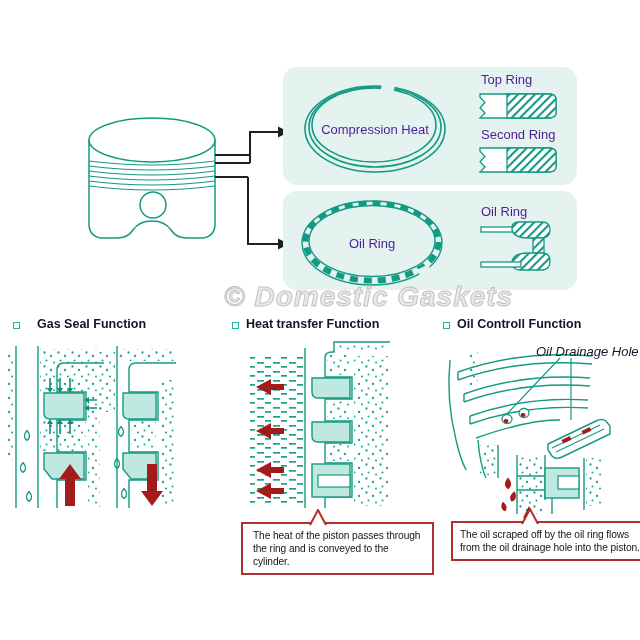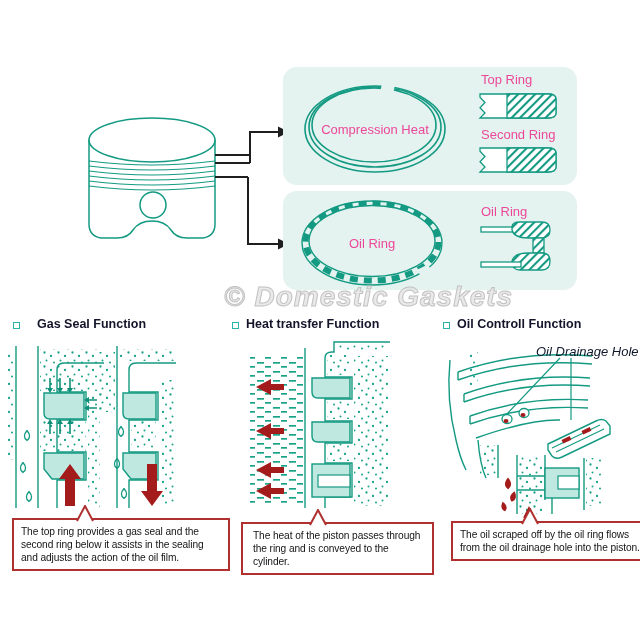--- a/index.html
+++ b/index.html
@@ -1,19 +1,19 @@
 <!DOCTYPE html>
 <html><head>
 <meta charset="utf-8">
 <style>
   html,body{margin:0;padding:0;background:#fff;}
   #stage{position:relative;width:640px;height:640px;background:#ffffff;overflow:hidden;
          font-family:"Liberation Sans", sans-serif;}
   #art{position:absolute;left:0;top:0;z-index:1;}
-  .lbl{position:absolute;color:#ec4899;font-size:13px;z-index:3;white-space:nowrap;}
+  .lbl{position:absolute;color:#4c1d95;font-size:13px;z-index:3;white-space:nowrap;}
   .center{text-align:center;white-space:nowrap;}
   .heading{position:absolute;top:317px;z-index:3;font-size:12.5px;font-weight:bold;color:#14142a;white-space:nowrap;}
   .bullet{position:absolute;top:322px;width:5px;height:5px;border:1.5px solid #2ab3a6;background:#fff;z-index:3;}
   .teal-lbl{position:absolute;color:#0f172a;font-size:13px;z-index:3;white-space:nowrap;font-style:italic;}
   .watermark{position:absolute;left:224px;top:281px;z-index:2;font-size:28px;font-weight:bold;font-style:italic;
              color:rgba(226,226,226,0.75);-webkit-text-stroke:1px #c2c2c2;letter-spacing:1px;white-space:nowrap;}
   .note{position:absolute;z-index:4;background:#fff;border:2px solid #b03030;color:#141414;
         font-size:10.2px;line-height:13px;letter-spacing:-0.1px;padding:5px 7px;font-weight:500;}
   .spike{position:absolute;top:-15px;width:18px;height:17px;z-index:5;}
 </style>
@@ -223,26 +223,20 @@
   <div class="heading" style="left:37px;">Gas Seal Function</div>
 
   <span class="bullet" style="left:232px;"></span>
   <div class="heading" style="left:246px;">Heat transfer Function</div>
 
   <span class="bullet" style="left:443px;"></span>
   <div class="heading" style="left:457px;">Oil Controll Function</div>
 
   <div class="teal-lbl" style="left:536px;top:344px;">Oil Drainage Hole</div>
 
-  <div class="note" style="left:12px;top:518px;width:200px;">
-    <svg class="spike" style="left:62px;" width="18" height="17">
-      <path d="M1,16 L9,1 L17,16" fill="#ffffff" stroke="#b03030" stroke-width="2"></path>
-    </svg>
-    <span>The top ring provides a gas seal and the second ring below it assists in the sealing and adjusts the action of the oil film.</span>
-  </div>
 
   <div class="note" style="left:241px;top:522px;width:172px;padding-left:10px;">
     <svg class="spike" style="left:66px;" width="18" height="17">
       <path d="M1,16 L9,1 L17,16" fill="#ffffff" stroke="#b03030" stroke-width="2"></path>
     </svg>
     <span>The heat of the piston passes through the ring and is conveyed to the cylinder.</span>
   </div>
 
   <div class="note" style="left:451px;top:521px;width:186px;">
     <svg class="spike" style="left:68px;" width="18" height="17">

